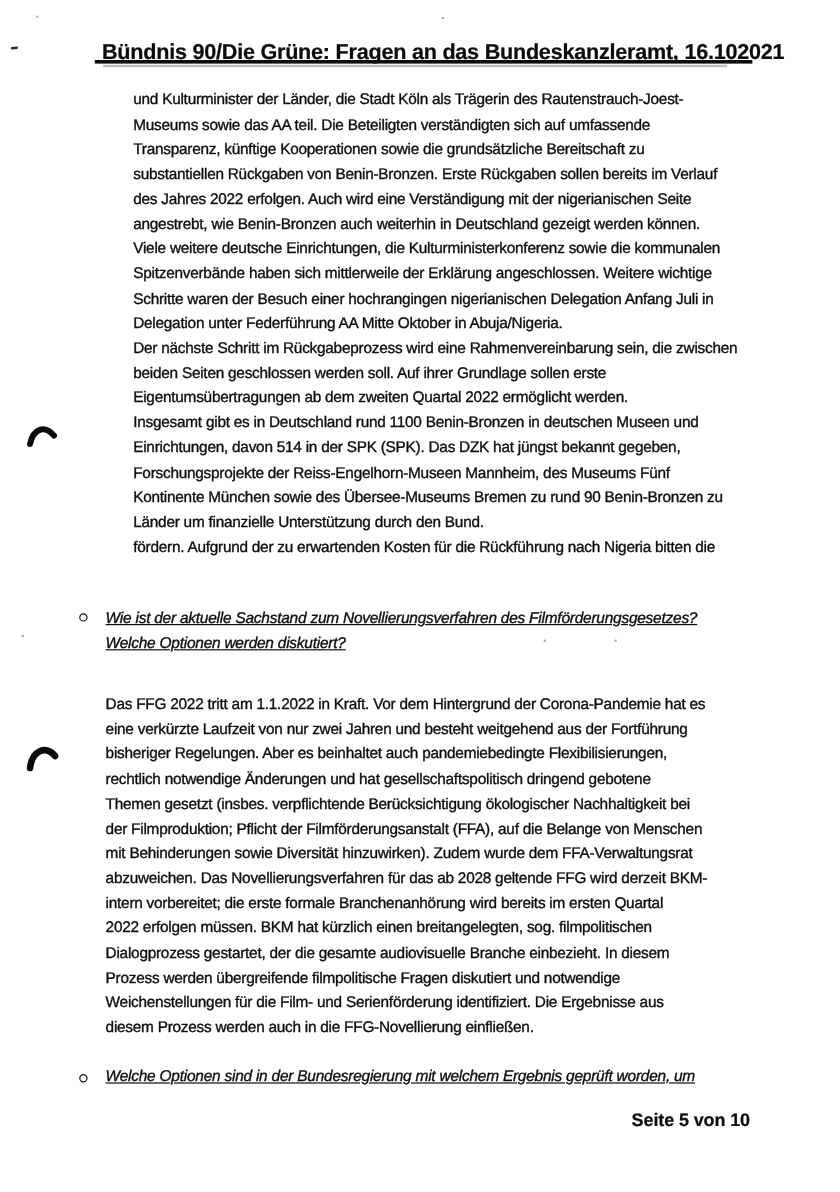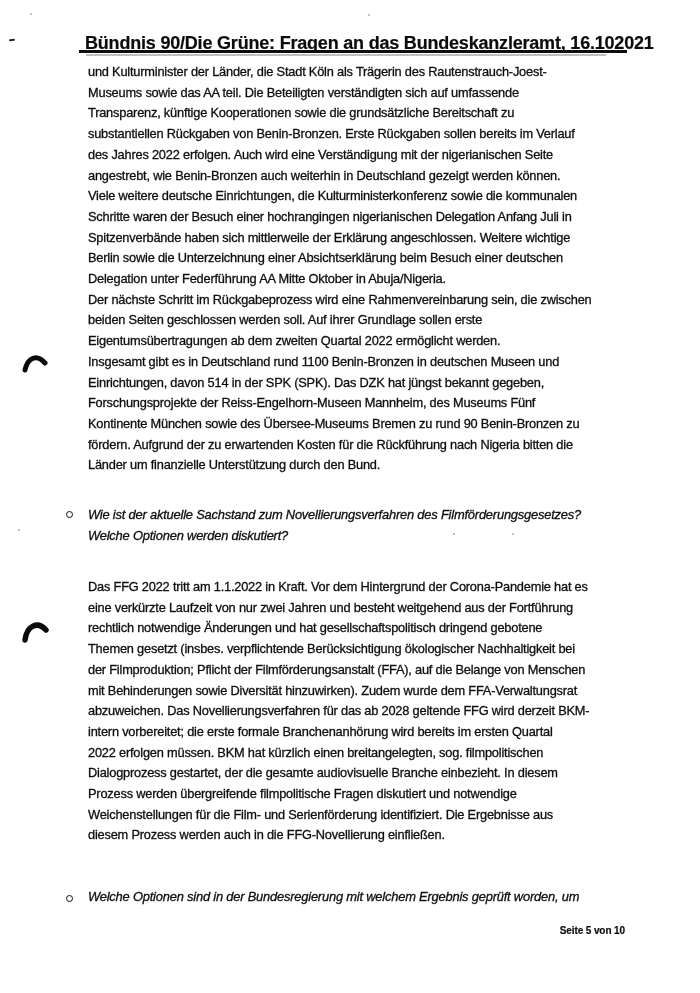--- a/index.html
+++ b/index.html
@@ -30,40 +30,40 @@
   }
 
   
   .para {
     position: absolute; left: 88px;
     font-size: 12.8px; line-height: 20.7px;
     letter-spacing: -0.2px;
     -webkit-text-stroke: 0.3px #111;
   }
   .tl { white-space: nowrap; }
-  .p1 { top: 62px; }
+  .p1 { top: 73px; margin-left: 23px; }
   .p2 { top: 577px; }
-  .q  { font-style: italic; line-height: 21px; font-size: 12.9px; }
+  .q  { font-style: italic; line-height: 21px; font-size: 12.9px; text-decoration: underline; }
   .q1 { top: 504px; }
   .q2 { top: 886px; }
 
   
   .bullet {
     position: absolute; left: 66px;
     width: 7px; height: 7px;
     border: 1.4px solid #111; border-radius: 50%;
     box-sizing: border-box; background: transparent;
   }
   .b1 { top: 511px; }
   .b2 { top: 895px; }
 
   
   .footer {
     position: absolute; right: 75px; top: 925px;
-    font-size: 10px; font-weight: bold; letter-spacing: -0.1px;
+    font-size: 15px; font-weight: bold; letter-spacing: -0.1px;
     -webkit-text-stroke: 0.2px #111;
   }
 
   
   .arc { position: absolute; left: 22px; }
   .arc1 { top: 353px; }
   .arc2 { top: 618px; }
   .dash-mark {
     position: absolute; left: 9px; top: 39px;
     width: 6px; height: 2.4px; background: #2a2a2a;
@@ -96,44 +96,44 @@
   <div class="header-rule-echo"></div>
 
   <div class="para p1">
       <div class="tl">und Kulturminister der Länder, die Stadt Köln als Trägerin des Rautenstrauch-Joest-</div>
       <div class="tl">Museums sowie das AA teil. Die Beteiligten verständigten sich auf umfassende</div>
       <div class="tl">Transparenz, künftige Kooperationen sowie die grundsätzliche Bereitschaft zu</div>
       <div class="tl">substantiellen Rückgaben von Benin-Bronzen. Erste Rückgaben sollen bereits im Verlauf</div>
       <div class="tl">des Jahres 2022 erfolgen. Auch wird eine Verständigung mit der nigerianischen Seite</div>
       <div class="tl">angestrebt, wie Benin-Bronzen auch weiterhin in Deutschland gezeigt werden können.</div>
       <div class="tl">Viele weitere deutsche Einrichtungen, die Kulturministerkonferenz sowie die kommunalen</div>
+      <div class="tl">Spitzenverbände haben sich mittlerweile der Erklärung angeschlossen. Weitere wichtige</div>
       <div class="tl">Schritte waren der Besuch einer hochrangingen nigerianischen Delegation Anfang Juli in</div>
-      <div class="tl">Spitzenverbände haben sich mittlerweile der Erklärung angeschlossen. Weitere wichtige</div>
-      <div class="tl">Berlin sowie die Unterzeichnung einer Absichtserklärung beim Besuch einer deutschen</div>
       <div class="tl">Delegation unter Federführung AA Mitte Oktober in Abuja/Nigeria.</div>
       <div class="tl">Der nächste Schritt im Rückgabeprozess wird eine Rahmenvereinbarung sein, die zwischen</div>
       <div class="tl">beiden Seiten geschlossen werden soll. Auf ihrer Grundlage sollen erste</div>
       <div class="tl">Eigentumsübertragungen ab dem zweiten Quartal 2022 ermöglicht werden.</div>
       <div class="tl">Insgesamt gibt es in Deutschland rund 1100 Benin-Bronzen in deutschen Museen und</div>
       <div class="tl">Einrichtungen, davon 514 in der SPK (SPK). Das DZK hat jüngst bekannt gegeben,</div>
       <div class="tl">Forschungsprojekte der Reiss-Engelhorn-Museen Mannheim, des Museums Fünf</div>
       <div class="tl">Kontinente München sowie des Übersee-Museums Bremen zu rund 90 Benin-Bronzen zu</div>
+      <div class="tl">Länder um finanzielle Unterstützung durch den Bund.</div>
       <div class="tl">fördern. Aufgrund der zu erwartenden Kosten für die Rückführung nach Nigeria bitten die</div>
-      <div class="tl">Länder um finanzielle Unterstützung durch den Bund.</div>
     </div>
 
   <div class="bullet b1"></div>
   <div class="para q q1">
       <div class="tl">Wie ist der aktuelle Sachstand zum Novellierungsverfahren des Filmförderungsgesetzes?</div>
       <div class="tl">Welche Optionen werden diskutiert?</div>
     </div>
 
   <div class="para p2">
       <div class="tl">Das FFG 2022 tritt am 1.1.2022 in Kraft. Vor dem Hintergrund der Corona-Pandemie hat es</div>
       <div class="tl">eine verkürzte Laufzeit von nur zwei Jahren und besteht weitgehend aus der Fortführung</div>
+      <div class="tl">bisheriger Regelungen. Aber es beinhaltet auch pandemiebedingte Flexibilisierungen,</div>
       <div class="tl">rechtlich notwendige Änderungen und hat gesellschaftspolitisch dringend gebotene</div>
       <div class="tl">Themen gesetzt (insbes. verpflichtende Berücksichtigung ökologischer Nachhaltigkeit bei</div>
       <div class="tl">der Filmproduktion; Pflicht der Filmförderungsanstalt (FFA), auf die Belange von Menschen</div>
       <div class="tl">mit Behinderungen sowie Diversität hinzuwirken). Zudem wurde dem FFA-Verwaltungsrat</div>
       <div class="tl">abzuweichen. Das Novellierungsverfahren für das ab 2028 geltende FFG wird derzeit BKM-</div>
       <div class="tl">intern vorbereitet; die erste formale Branchenanhörung wird bereits im ersten Quartal</div>
       <div class="tl">2022 erfolgen müssen. BKM hat kürzlich einen breitangelegten, sog. filmpolitischen</div>
       <div class="tl">Dialogprozess gestartet, der die gesamte audiovisuelle Branche einbezieht. In diesem</div>
       <div class="tl">Prozess werden übergreifende filmpolitische Fragen diskutiert und notwendige</div>
       <div class="tl">Weichenstellungen für die Film- und Serienförderung identifiziert. Die Ergebnisse aus</div>

